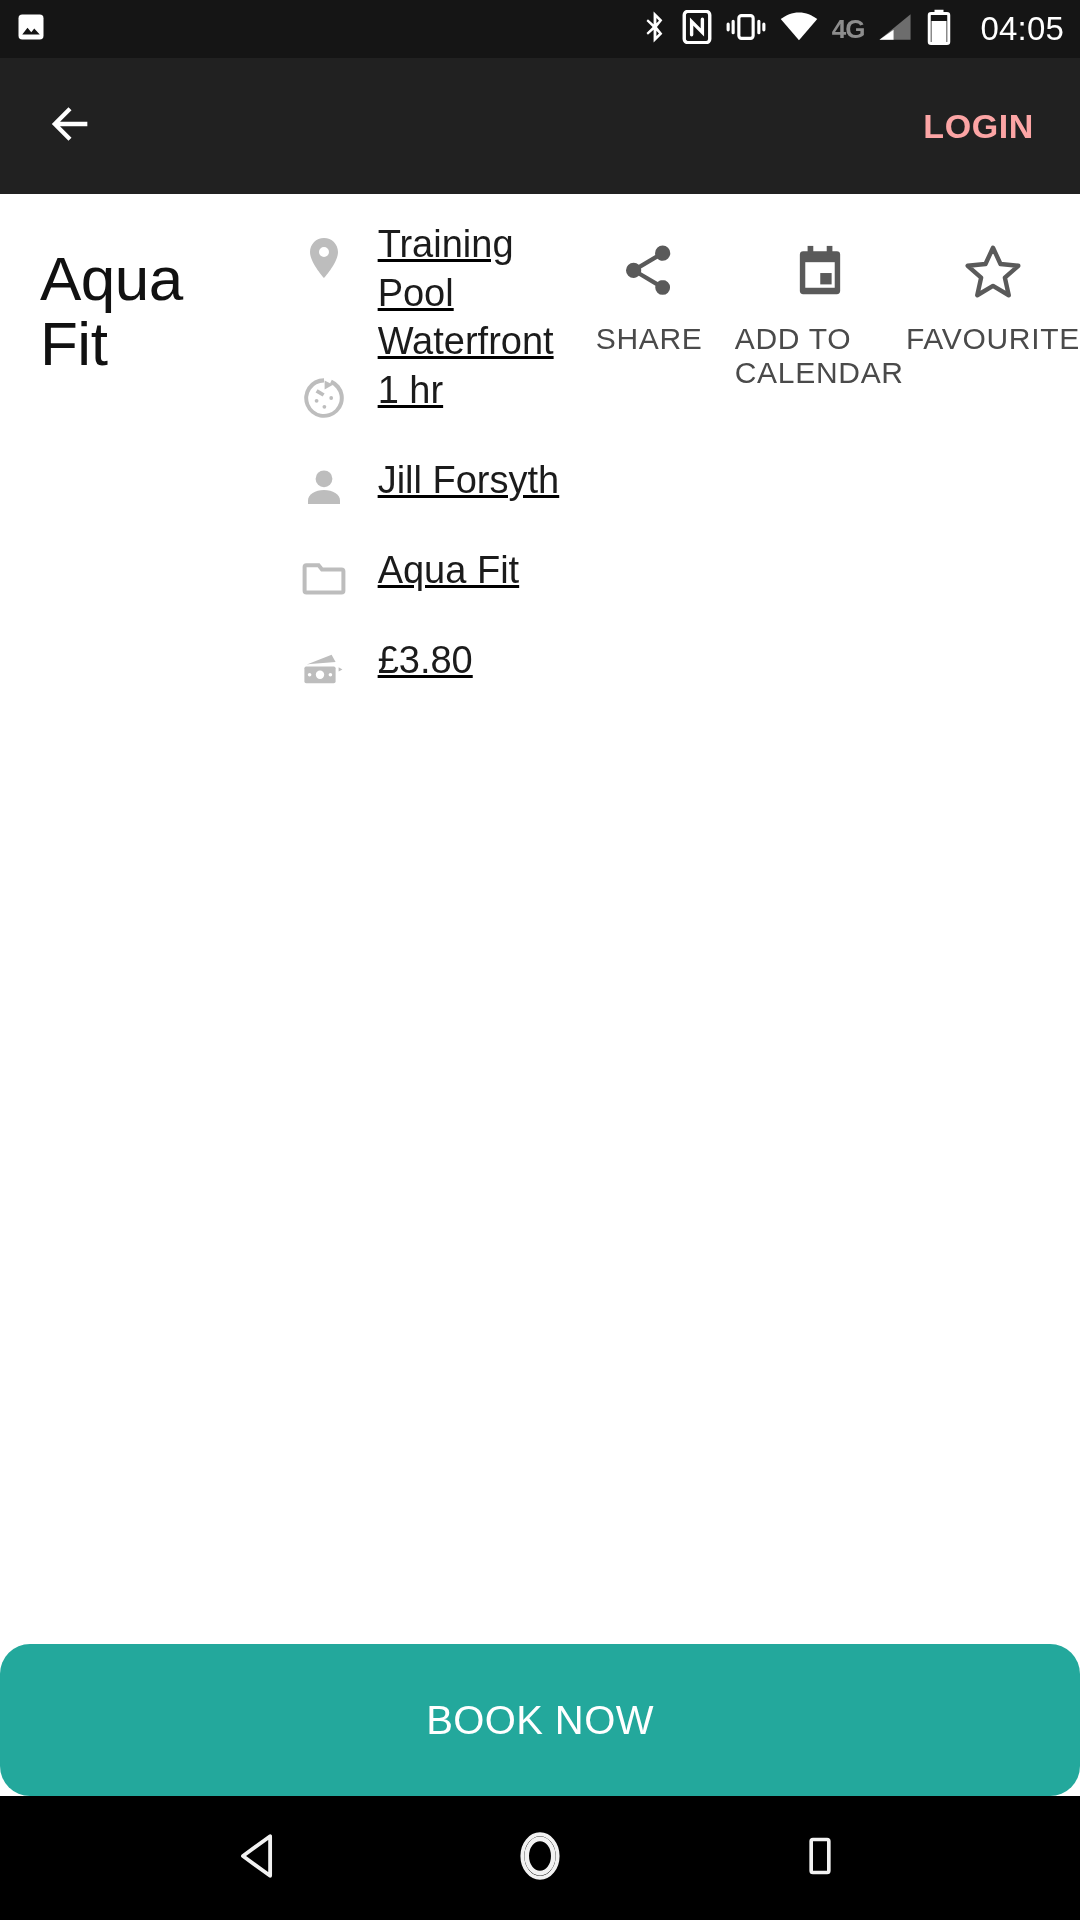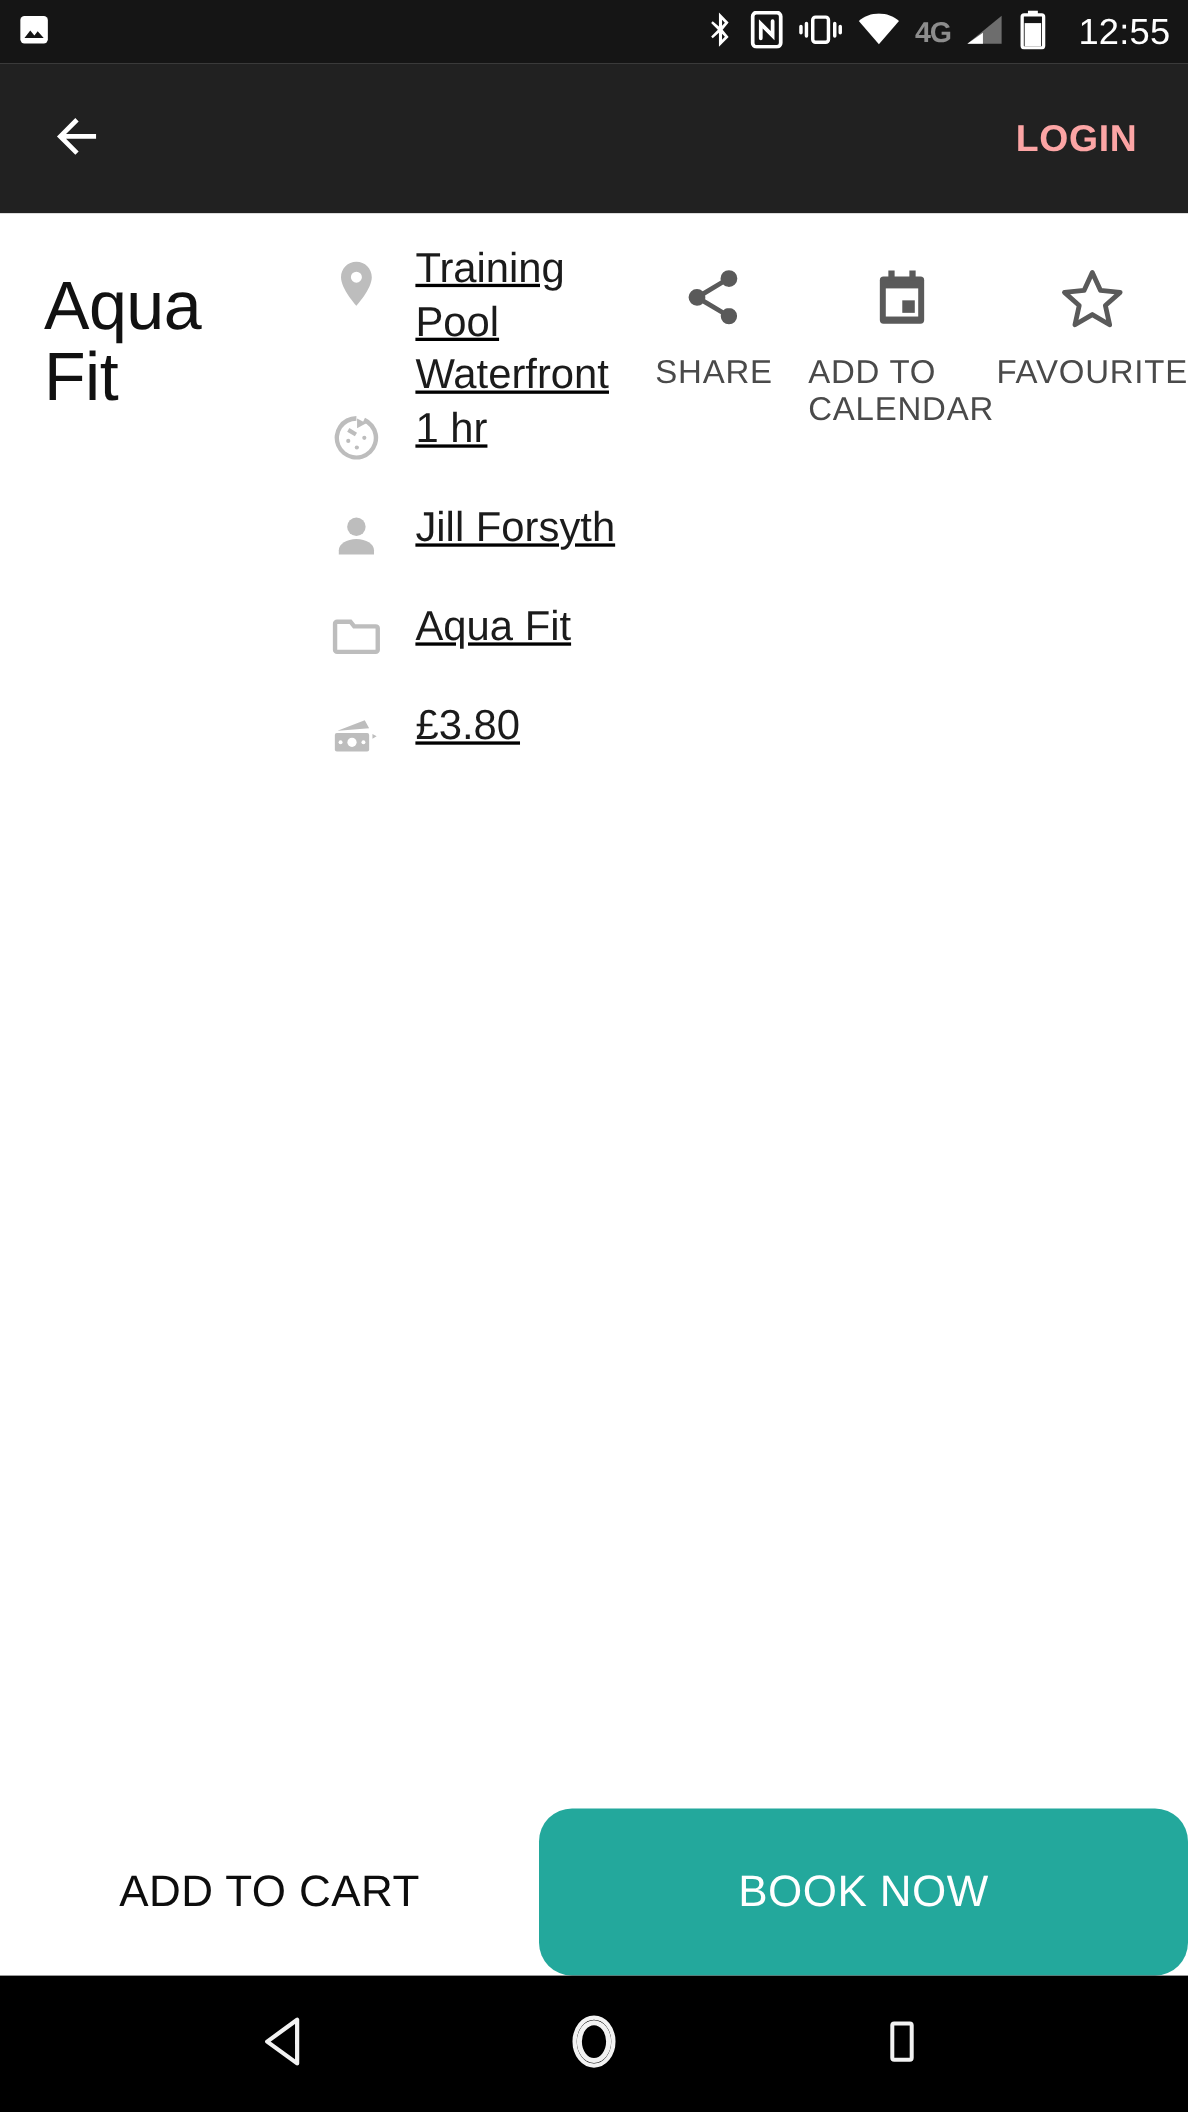--- a/index.html
+++ b/index.html
@@ -153,21 +153,21 @@
             <path d="M11 12v7H1l10-7z" fill="#fff"></path>
           </svg>
       </span>
       <span>
         <svg width="26" height="36" viewBox="0 0 16 24">
             <rect x="5" y="0.5" width="6" height="3" fill="#fff"></rect>
             <rect x="1.5" y="3" width="13" height="20" rx="1.2" fill="none" stroke="#fff" stroke-width="2"></rect>
             <rect x="3" y="8" width="10" height="14" fill="#fff"></rect>
           </svg>
       </span>
-      <span class="sb-time">12:55</span>
+      <span class="sb-time">04:05</span>
     </div>
   </div>
 
   <div class="toolbar">
     <div class="back-btn">
       <span>
         <svg width="52" height="52" viewBox="0 0 24 24">
             <path d="M20 11H7.4l5.3-5.3-1.4-1.4L3.6 12l7.7 7.7 1.4-1.4L7.4 13H20z" fill="#ffffff"></path>
           </svg>
       </span>
@@ -278,21 +278,20 @@
     <div class="session-area">
       <div class="gap-top"></div>
 
 
       <div class="filler"></div>
     </div>
 
   </div>
 
   <div class="bottom-bar">
-    <div class="btn-cart">ADD TO CART</div>
     <div class="btn-book" style="background: rgb(35, 168, 156);">BOOK NOW</div>
   </div>
 
   <div class="navbar">
     <div class="nav-btn">
       <span>
         <svg width="54" height="54" viewBox="0 0 24 24">
             <path d="M16.5 3.2v17.6L4.4 12z" fill="none" stroke="#f2f2f2" stroke-width="1.7" stroke-linejoin="round"></path>
           </svg>
       </span>

